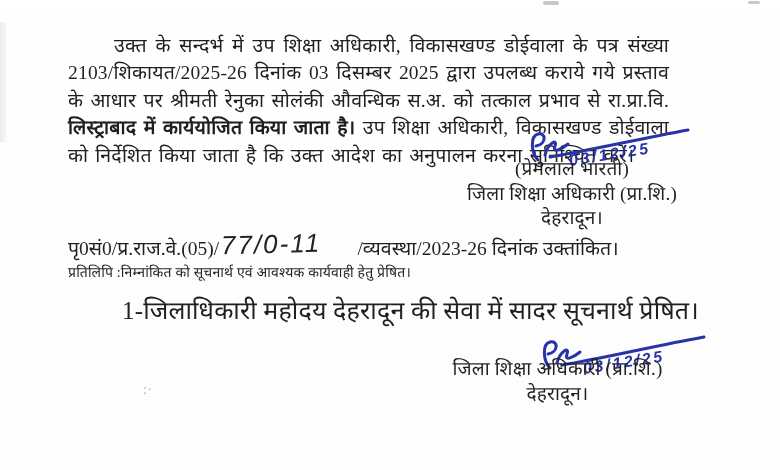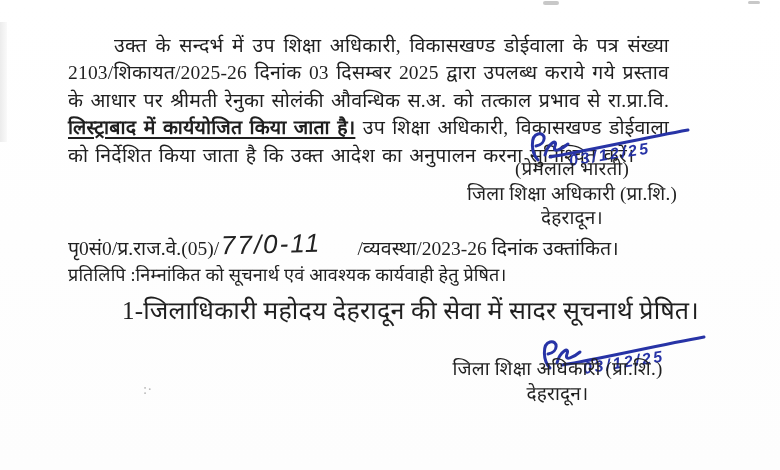--- a/index.html
+++ b/index.html
@@ -19,21 +19,20 @@
     width: 601px;
     font-size: 19.5px;
     line-height: 27.5px;
     text-align: justify;
     text-indent: 46px;
     letter-spacing: 0.2px;
     word-spacing: 2px;
   }
   .bold-underline {
     font-weight: 700;
-    text-decoration: underline;
     text-decoration-thickness: 1.6px;
     text-underline-offset: 3px;
   }
   .sig-svg { position: absolute; overflow: visible; }
   .sig-stroke {
     fill: none;
     stroke: #2733a6;
     stroke-width: 3;
     stroke-linecap: round;
     stroke-linejoin: round;
@@ -69,21 +68,21 @@
     color: #222;
     margin: 0 36px 0 2px;
     position: relative;
     top: -2px;
     transform: rotate(-1.5deg);
   }
   .copy-line {
     position: absolute;
     left: 68px;
     top: 262px;
-    font-size: 18px;
+    font-size: 14px;
     letter-spacing: 0.2px;
   }
   .copy-list {
     position: absolute;
     left: 122px;
     top: 297px;
     font-size: 25px;
     line-height: 27px;
     letter-spacing: 0.2px;
   }

